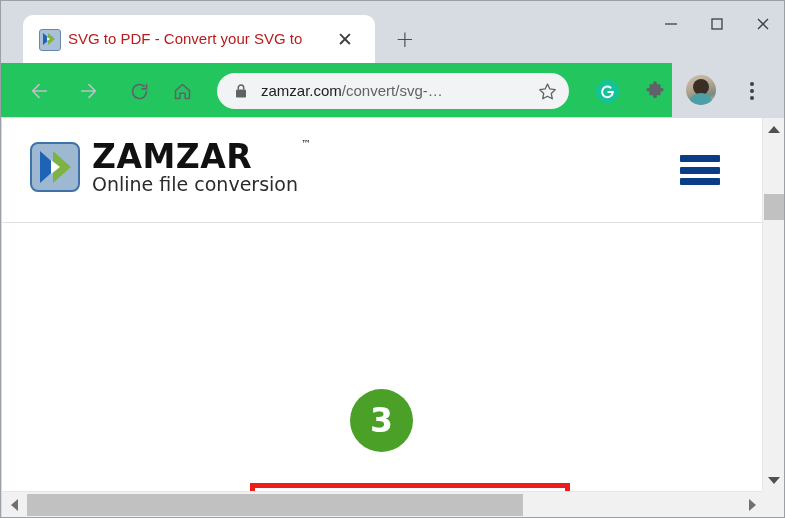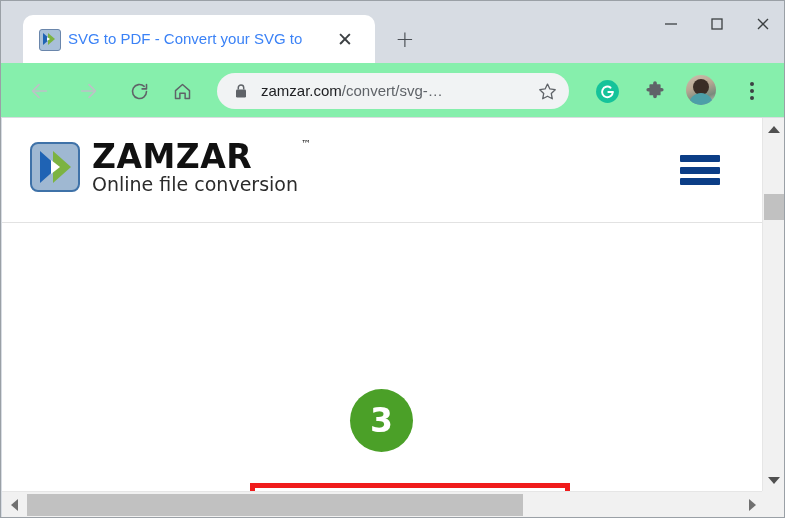--- a/index.html
+++ b/index.html
@@ -45,21 +45,21 @@
     border-radius: 3px;
     border: 1px solid #6a86ab;
     background: #a9c0d8;
     overflow: hidden;
   }
   .tab-title {
     position: absolute;
     left: 45px; top: 13px;
     width: 262px;
     font-size: 15px;
-    color: #3b82f6;
+    color: #b91c1c;
     white-space: nowrap;
     overflow: hidden;
     line-height: 22px;
     -webkit-mask-image: linear-gradient(to right, #000 88%, transparent 100%);
     mask-image: linear-gradient(to right, #000 88%, transparent 100%);
   }
   .tab-close {
     position: absolute;
     left: 308px; top: 10px;
     width: 28px; height: 28px;
@@ -85,22 +85,22 @@
     width: 46px; height: 46px;
     display: flex; align-items: center; justify-content: center;
     color: #3c4043;
   }
   .win-btn svg { display: block; }
 
   
   .toolbar {
     position: absolute;
     left: 0; top: 62px;
-    width: 785px; height: 55px;
-    background: #86efac;
+    width: 671px; height: 55px;
+    background: #22c55e;
     border-bottom: 1px solid #dadce0;
     box-sizing: border-box;
   }
   .nav-btn {
     position: absolute; top: 12px;
     width: 32px; height: 32px;
     display: flex; align-items: center; justify-content: center;
   }
   .nav-back { left: 22px; }
   .nav-fwd  { left: 72px; }

